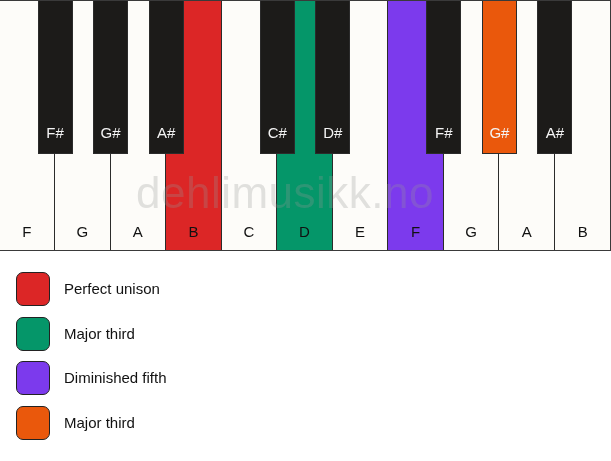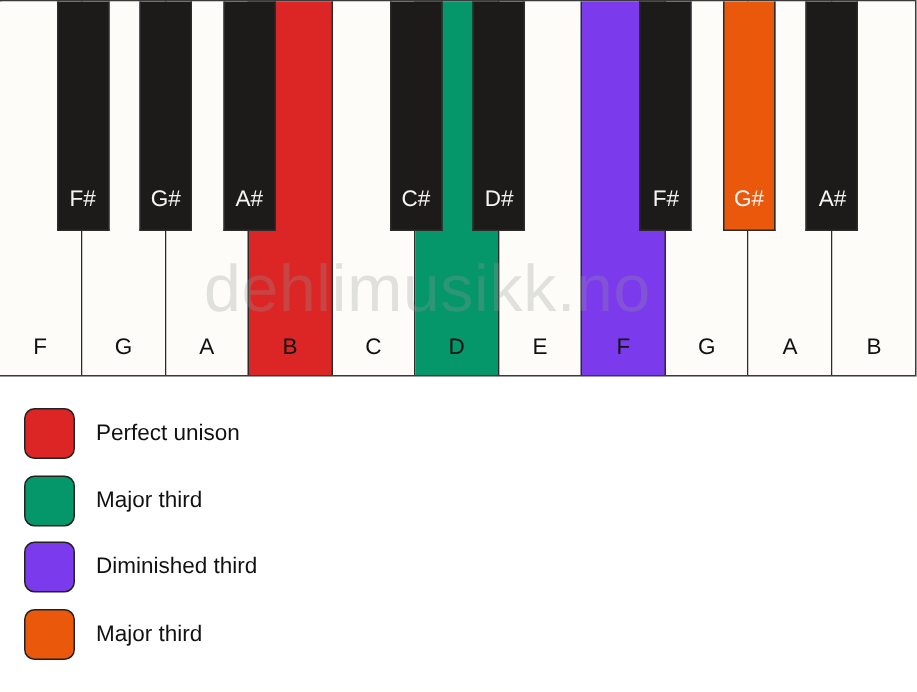--- a/index.html
+++ b/index.html
@@ -110,19 +110,19 @@
     <div class="legend-item" style="top: 272px;">
       <span class="swatch" style="background: rgb(220, 38, 38);"></span>
       <span class="legend-label">Perfect unison</span>
     </div>
     <div class="legend-item" style="top: 316.7px;">
       <span class="swatch" style="background: rgb(5, 150, 105);"></span>
       <span class="legend-label">Major third</span>
     </div>
     <div class="legend-item" style="top: 361.4px;">
       <span class="swatch" style="background: rgb(124, 58, 237);"></span>
-      <span class="legend-label">Diminished third</span>
+      <span class="legend-label">Diminished fifth</span>
     </div>
     <div class="legend-item" style="top: 406.1px;">
       <span class="swatch" style="background: rgb(234, 88, 12);"></span>
       <span class="legend-label">Major third</span>
     </div>
   </div>
 
 </body></html>

